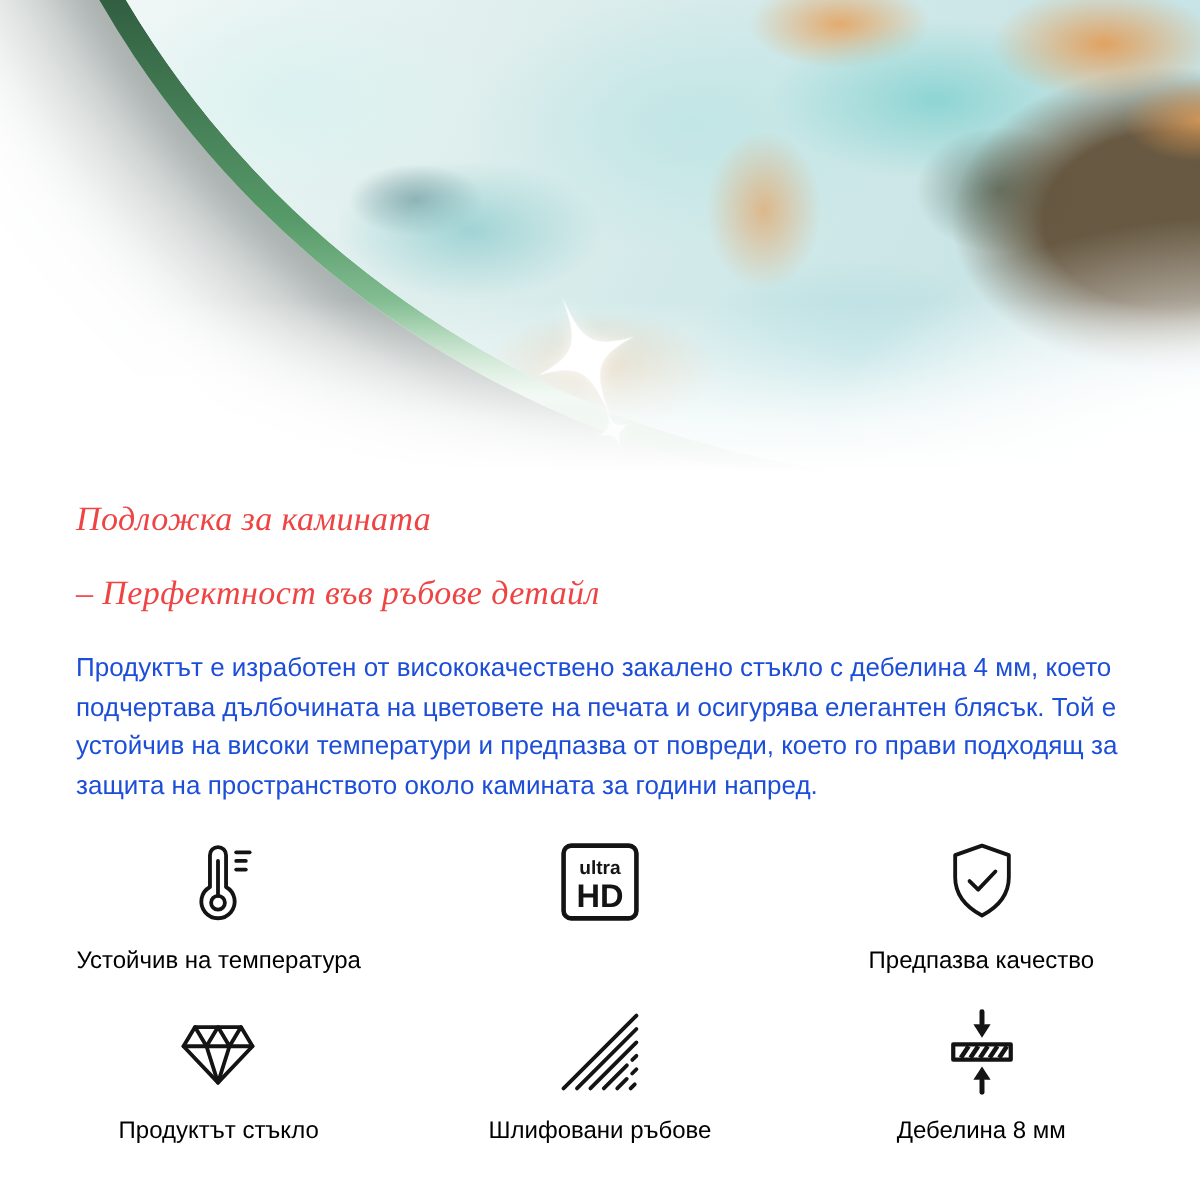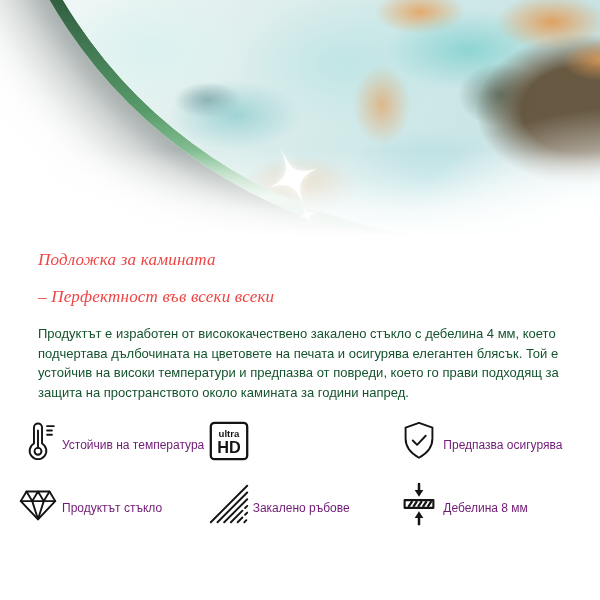--- a/index.html
+++ b/index.html
@@ -44,28 +44,28 @@
 
   .sparkle { position:absolute; }
   .sparkle svg { display:block; filter:drop-shadow(0 0 4px rgba(255,255,255,.9)); }
   .sparkle-large { left:261px; top:146px; width:64px; height:64px; transform:rotate(-22deg); }
   .sparkle-small { left:296px; top:204px; width:22px; height:22px; transform:rotate(-22deg); opacity:.85; }
 
   
   .content { padding:0 38px; }
   h1.title { font-family:"Liberation Serif", serif; font-weight:400; color:#ef4444;
              font-size:17px; line-height:37px; letter-spacing:.2px; padding-top:1px;font-style:italic; }
-  p.desc  { margin-top:9px; max-width:527px; font-size:13px; line-height:19.5px; color:#14532d; }
+  p.desc  { margin-top:9px; max-width:527px; font-size:13px; line-height:19.5px; color:#1d4ed8; }
 
   
   .features { margin:15px -24px 0; display:grid; grid-template-columns:repeat(3,1fr);
               row-gap:15px; }
-  .feature { display:flex; flex-direction:row; align-items:center; }
+  .feature { display:flex; flex-direction:column; align-items:center; }
   .feature .ic { width:48px; height:48px; display:flex; align-items:center; justify-content:center; }
-  .feature .lbl { margin-top:8px; font-size:12px; color:#701a75; text-align:center; }
+  .feature .lbl { margin-top:8px; font-size:12px; color:#000000; text-align:center; }
   svg.glyph { stroke:#141414; fill:none; stroke-width:2; stroke-linecap:round; stroke-linejoin:round; }
   svg.glyph text { stroke:none; fill:#141414; font-family:"Liberation Sans", sans-serif; font-weight:bold; }
 </style>
 </head>
 <body>
 
 <div class="page">
 
   <section class="hero">
     <div class="glass-rim"></div>
@@ -79,21 +79,21 @@
         </svg>
     </div>
     <div class="sparkle sparkle-small">
       <svg viewBox="0 0 64 64">
           <path fill="#ffffff" d="M32 0 C33.2 24 35.5 29.5 58 32 C35.5 34.5 33.2 40 32 64 C30.8 40 28.5 34.5 6 32 C28.5 29.5 30.8 24 32 0 Z"></path>
         </svg>
     </div>
   </section>
 
   <section class="content">
-    <h1 class="title"><span>Подложка за камината</span><br><span>– Перфектност във всеки всеки</span></h1>
+    <h1 class="title"><span>Подложка за камината</span><br><span>– Перфектност във ръбове детайл</span></h1>
 
     <p class="desc">Продуктът е изработен от висококачествено закалено стъкло с дебелина 4 мм, което подчертава дълбочината на цветовете на печата и осигурява елегантен блясък. Той е устойчив на високи температури и предпазва от повреди, което го прави подходящ за защита на пространството около камината за години напред.</p>
 
     <div class="features">
 
       <div class="feature">
         <div class="ic">
           <svg class="glyph" width="46" height="46" viewBox="0 0 48 48">
             <path d="M19.8 10 a4.2 4.2 0 0 1 8.4 0 v16.6 a8.7 8.7 0 1 1 -8.4 0 Z"></path>
             <circle cx="24" cy="34.8" r="3.6"></circle>
@@ -116,21 +116,21 @@
         </div>
       </div>
 
       <div class="feature">
         <div class="ic">
           <svg class="glyph" width="46" height="46" viewBox="0 0 48 48" stroke-width="2.2">
             <path d="M24 5 L38 10 V21.5 C38 31 31.5 37.5 24 41.5 C16.5 37.5 10 31 10 21.5 V10 Z"></path>
             <path d="M17.5 23.5 L22 28 L31 18.5"></path>
           </svg>
         </div>
-        <div class="lbl">Предпазва осигурява</div>
+        <div class="lbl">Предпазва качество</div>
       </div>
 
       <div class="feature">
         <div class="ic">
           <svg class="glyph" width="46" height="46" viewBox="0 0 48 48">
             <path d="M12 11 L36 11 L42 21 L24 40 L6 21 Z"></path>
             <path d="M6 21 H42"></path>
             <path d="M12 11 L18 21 L24 11 L30 21 L36 11"></path>
             <path d="M18 21 L24 40 L30 21"></path>
           </svg>
@@ -142,21 +142,21 @@
         <div class="ic">
           <svg class="glyph" width="46" height="46" viewBox="0 0 48 48" stroke-width="3.4" stroke-linecap="butt">
             <line x1="5" y1="43" x2="43" y2="5"></line>
             <line x1="12" y1="43" x2="43" y2="12"></line>
             <line x1="19" y1="43" x2="43" y2="19"></line>
             <line x1="26" y1="43" x2="43" y2="26" stroke-dasharray="17 4"></line>
             <line x1="33" y1="43" x2="43" y2="33" stroke-dasharray="7 4"></line>
             <line x1="40" y1="43" x2="43" y2="40" stroke-dasharray="3 3"></line>
           </svg>
         </div>
-        <div class="lbl">Закалено ръбове</div>
+        <div class="lbl">Шлифовани ръбове</div>
       </div>
 
       <div class="feature">
         <div class="ic">
           <svg class="glyph" width="46" height="46" viewBox="0 0 48 48">
             <rect x="9" y="20" width="30" height="8" stroke-width="2.2"></rect>
             <g stroke-width="2.4" stroke-linecap="butt">
               <line x1="13" y1="27" x2="17" y2="21"></line>
               <line x1="18" y1="27" x2="22" y2="21"></line>
               <line x1="23" y1="27" x2="27" y2="21"></line>

